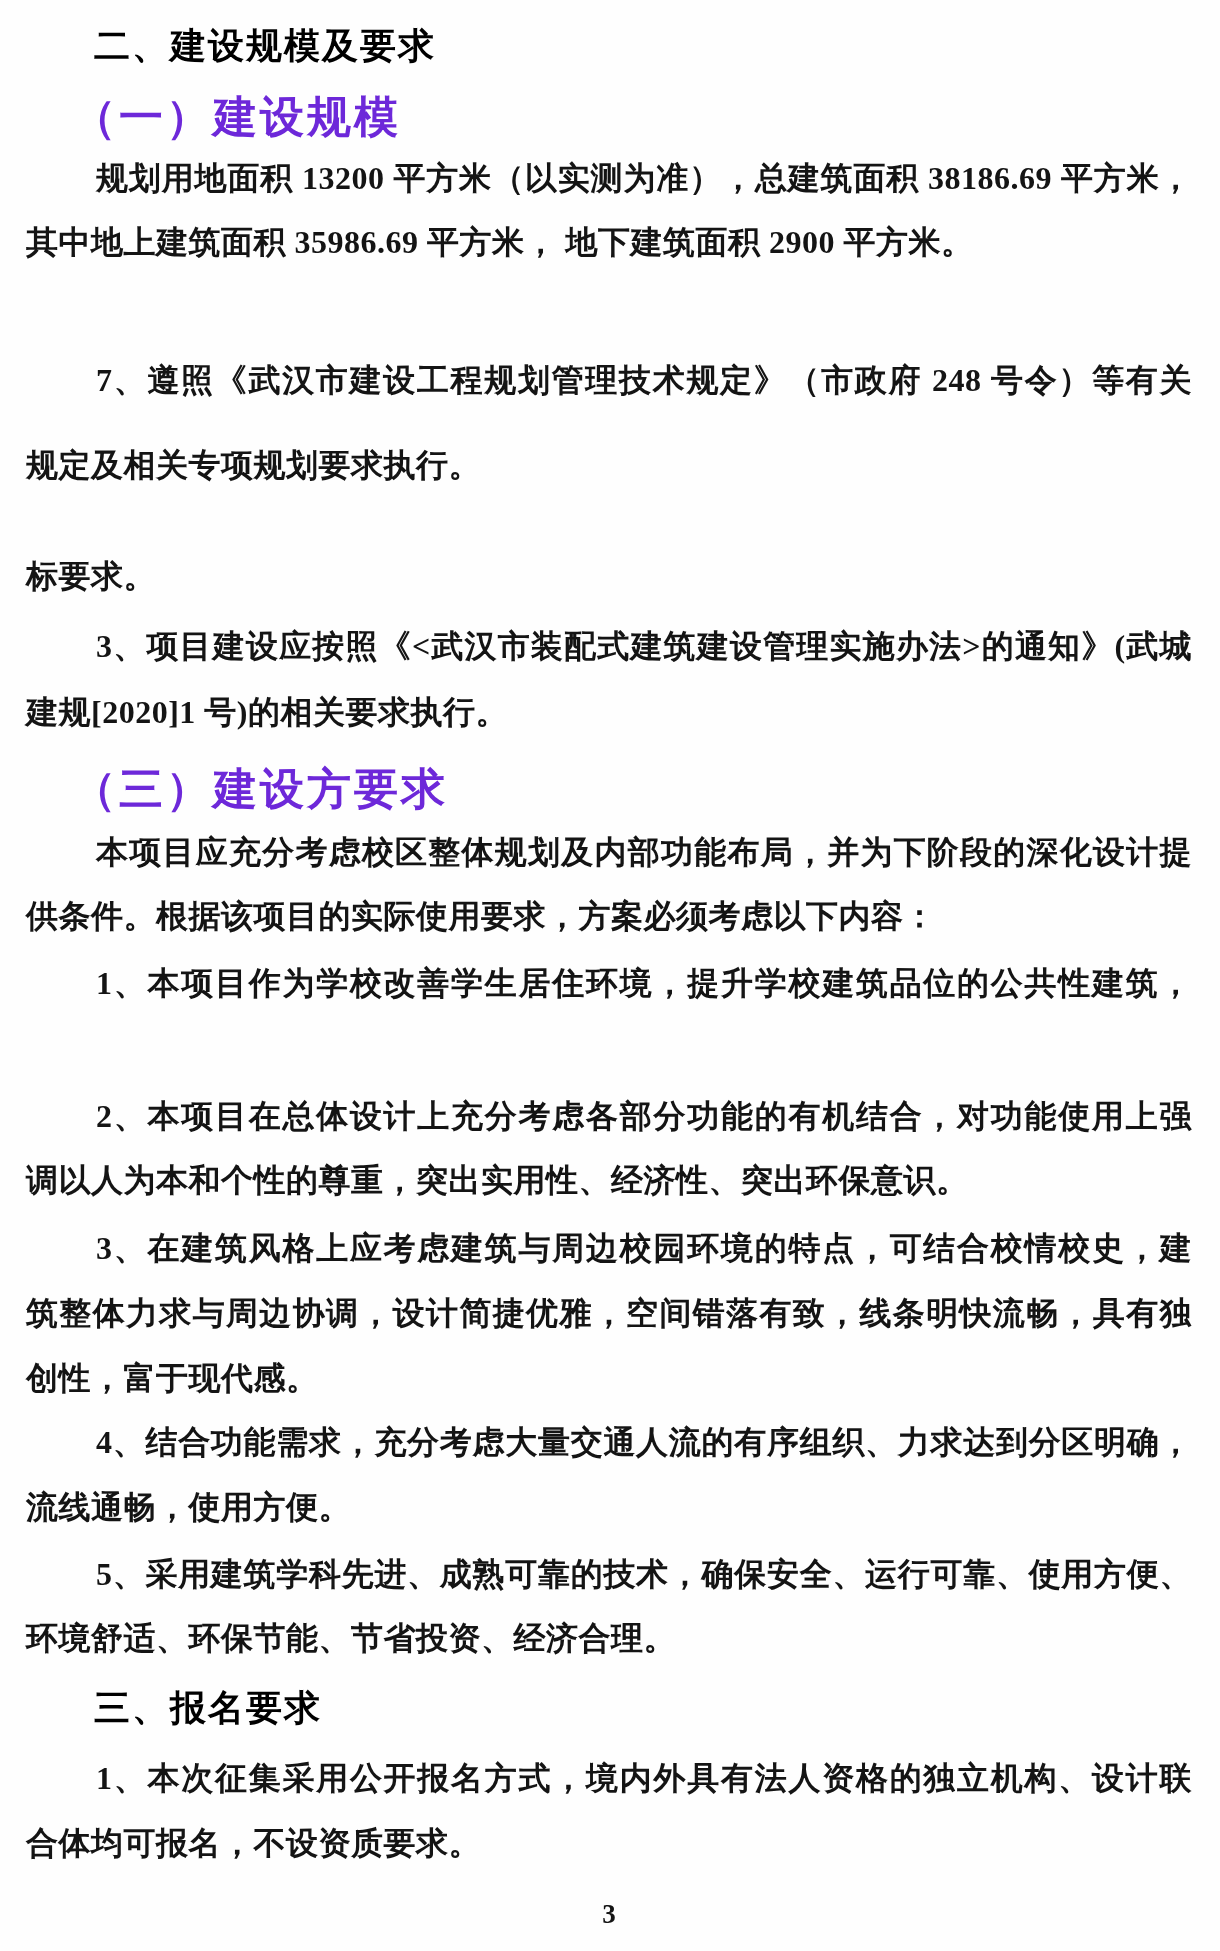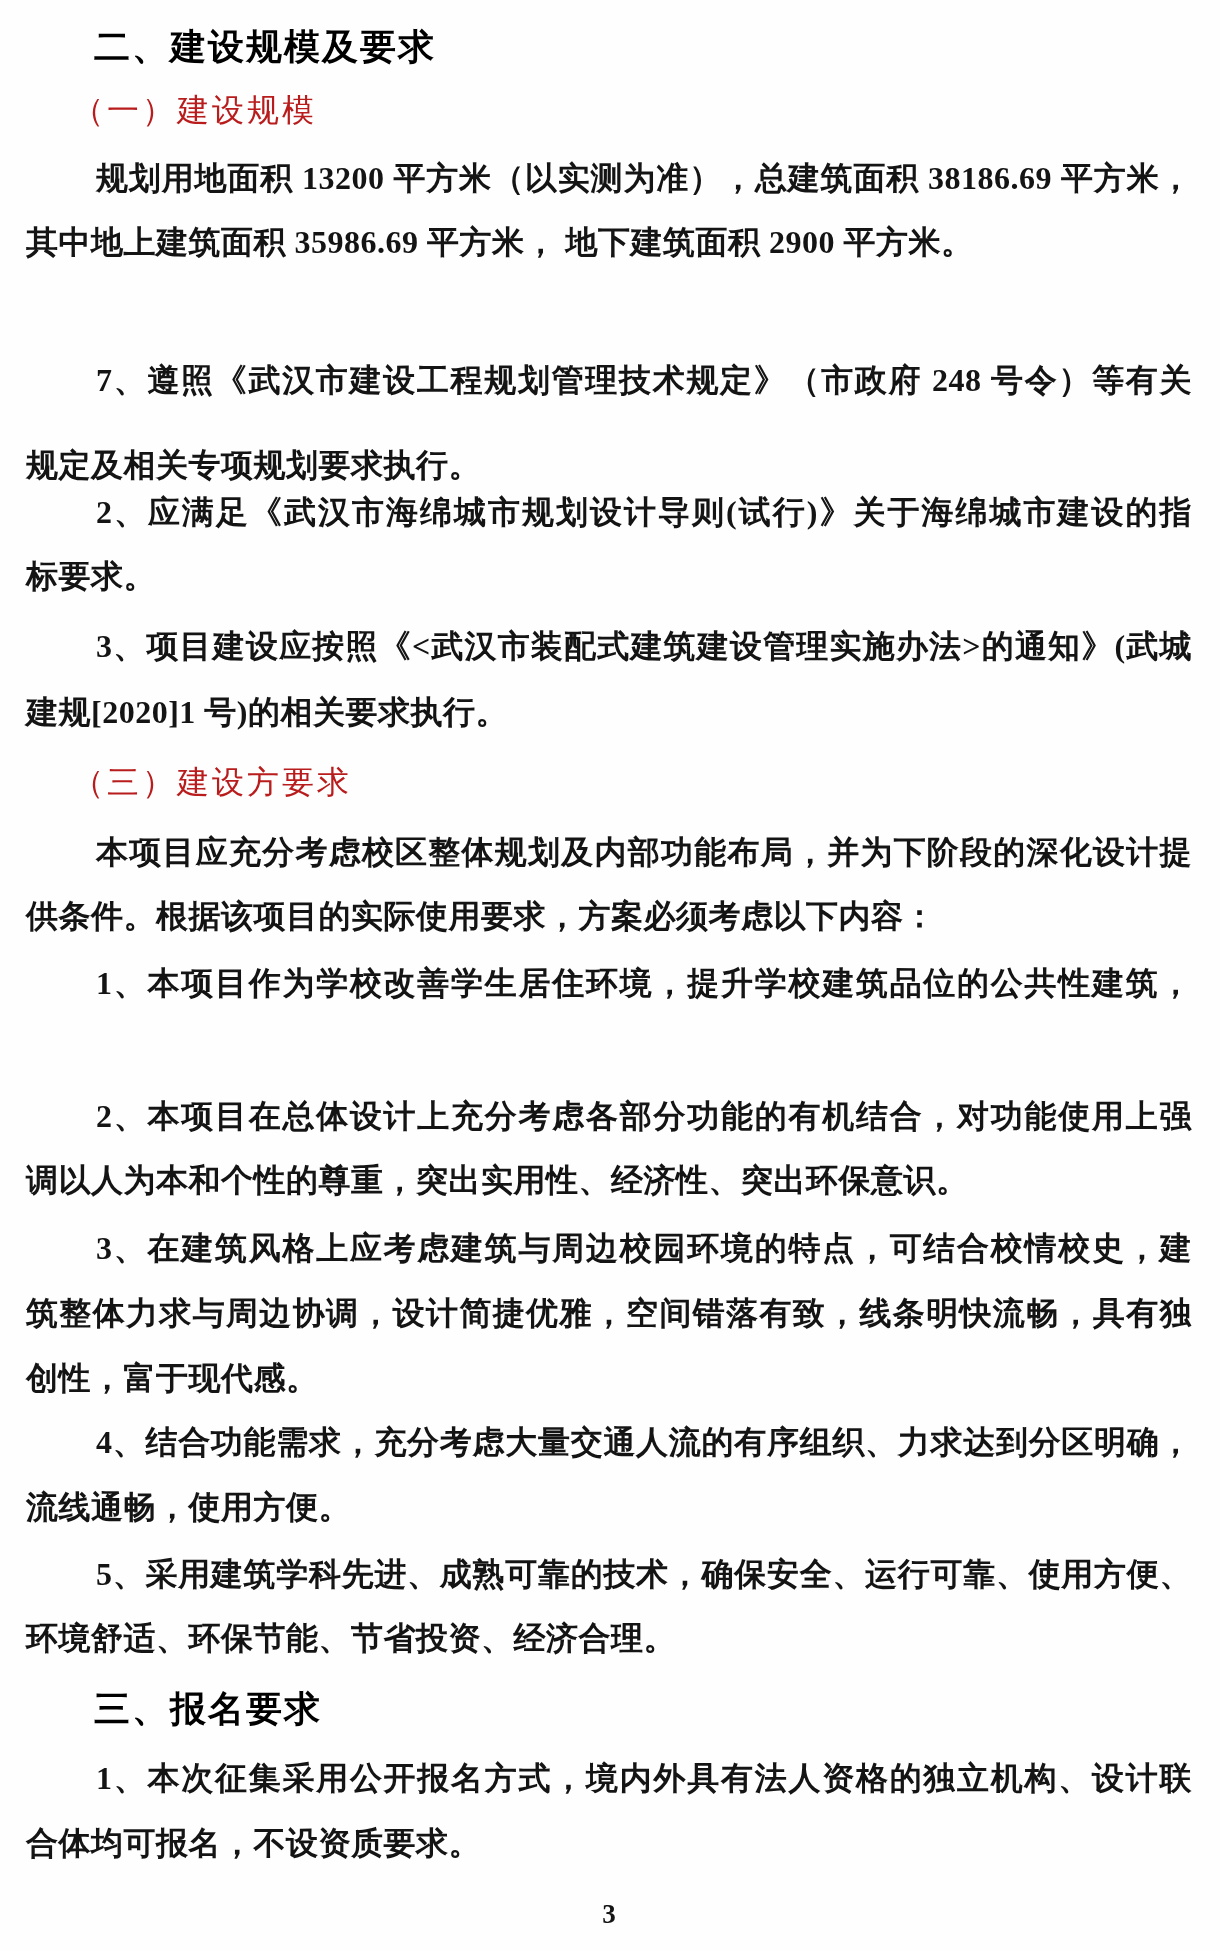--- a/index.html
+++ b/index.html
@@ -24,51 +24,50 @@
   }
   
   .fill {
     text-align: justify;
     text-align-last: justify;
     text-justify: inter-character;
   }
   
   .indent { text-indent: 70px; }
   .h1 {
-    font-family: Liberation Sans, sans-serif;
+    font-family: Liberation Serif, serif;
     font-weight: bold;
     font-size: 36px;
     letter-spacing: 2px;
     text-indent: 68px;
     color: #000;
   }
   .h2 {
-    font-weight: normal;
-    font-size: 32px;
+    font-weight: bold;
+    font-size: 44px;
     letter-spacing: 3px;
     text-indent: 46px;
-    color: #b91c1c;
+    color: #6d28d9;
   }
   .pagenum {
     text-align: center;
     font-size: 27px;
     letter-spacing: 0;
   }
 </style>
 </head>
 <body>
 
 <div class="page">
   <div class="line h1" style="top:24px">二、建设规模及要求</div>
   <div class="line h2" style="top:90px">（一）建设规模</div>
   <div class="line indent fill" style="top:158px">规划用地面积 13200 平方米（以实测为准），总建筑面积 38186.69 平方米，</div>
   <div class="line" style="top:222px">其中地上建筑面积 35986.69 平方米， 地下建筑面积 2900 平方米。</div>
   <div class="line indent fill" style="top:360px">7、遵照《武汉市建设工程规划管理技术规定》（市政府 248 号令）等有关</div>
   <div class="line" style="top:445px">规定及相关专项规划要求执行。</div>
-  <div class="line indent fill" style="top:492px">2、应满足《武汉市海绵城市规划设计导则(试行)》关于海绵城市建设的指</div>
   <div class="line" style="top:556px">标要求。</div>
   <div class="line indent fill" style="top:626px">3、项目建设应按照《&lt;武汉市装配式建筑建设管理实施办法&gt;的通知》(武城</div>
   <div class="line" style="top:692px">建规[2020]1 号)的相关要求执行。</div>
   <div class="line indent fill" style="top:832px">本项目应充分考虑校区整体规划及内部功能布局，并为下阶段的深化设计提</div>
   <div class="line h2" style="top:762px">（三）建设方要求</div>
   <div class="line" style="top:896px">供条件。根据该项目的实际使用要求，方案必须考虑以下内容：</div>
   <div class="line indent fill" style="top:963px">1、本项目作为学校改善学生居住环境，提升学校建筑品位的公共性建筑，</div>
   <div class="line indent fill" style="top:1096px">2、本项目在总体设计上充分考虑各部分功能的有机结合，对功能使用上强</div>
   <div class="line" style="top:1160px">调以人为本和个性的尊重，突出实用性、经济性、突出环保意识。</div>
   <div class="line indent fill" style="top:1228px">3、在建筑风格上应考虑建筑与周边校园环境的特点，可结合校情校史，建</div>

